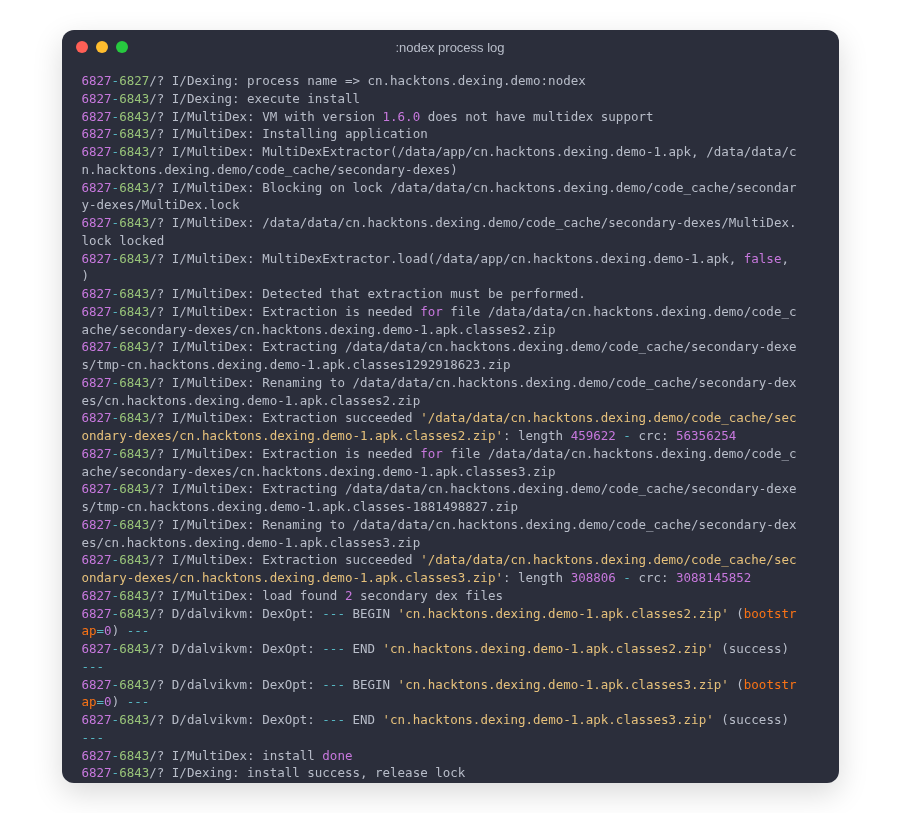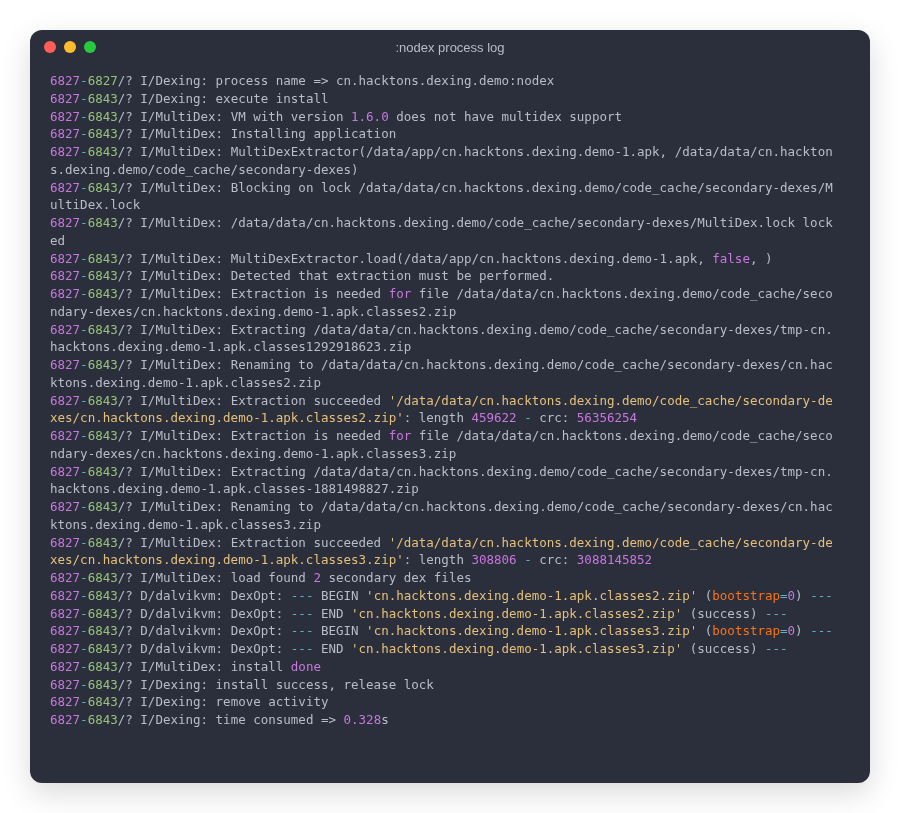--- a/index.html
+++ b/index.html
@@ -6,21 +6,21 @@
   body {
     width: 900px;
     height: 813px;
     background: #ffffff;
     display: flex;
     align-items: center;
     justify-content: center;
     padding: 30px;
   }
   .window {
-    width: 840px;
+    width: 777px;
     height: 753px;
     background: #2b2e3b;
     border-radius: 12px;
     overflow: hidden;
     box-shadow: 0 10px 30px rgba(0,0,0,0.15);
     display: flex;
     flex-direction: column;
   }
   .titlebar {
     height: 34px;

